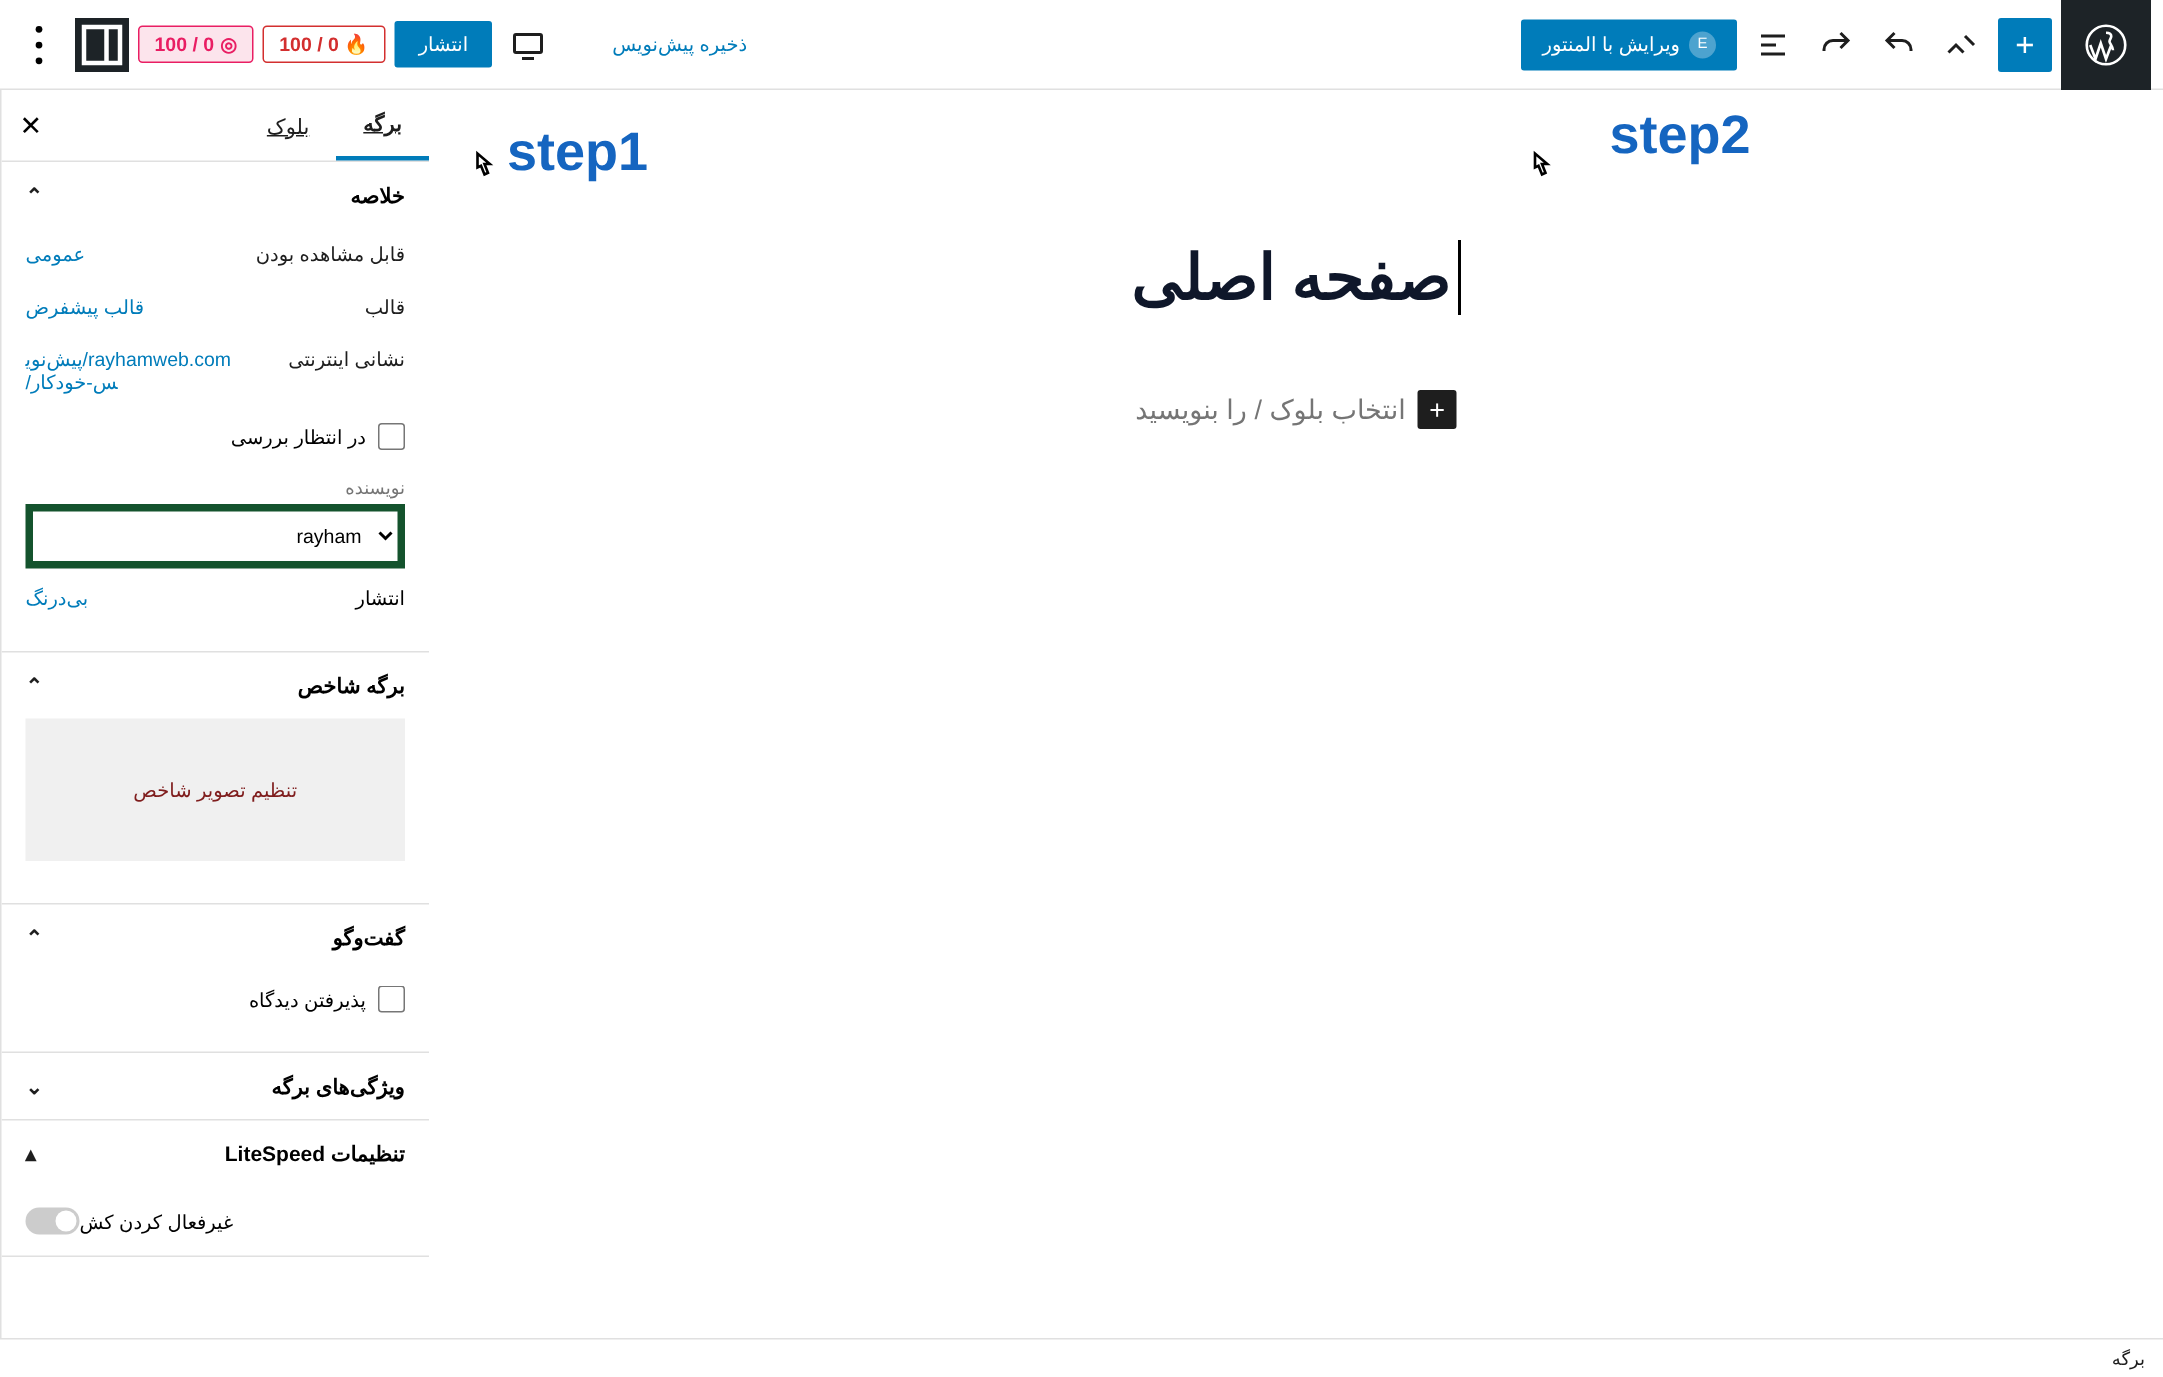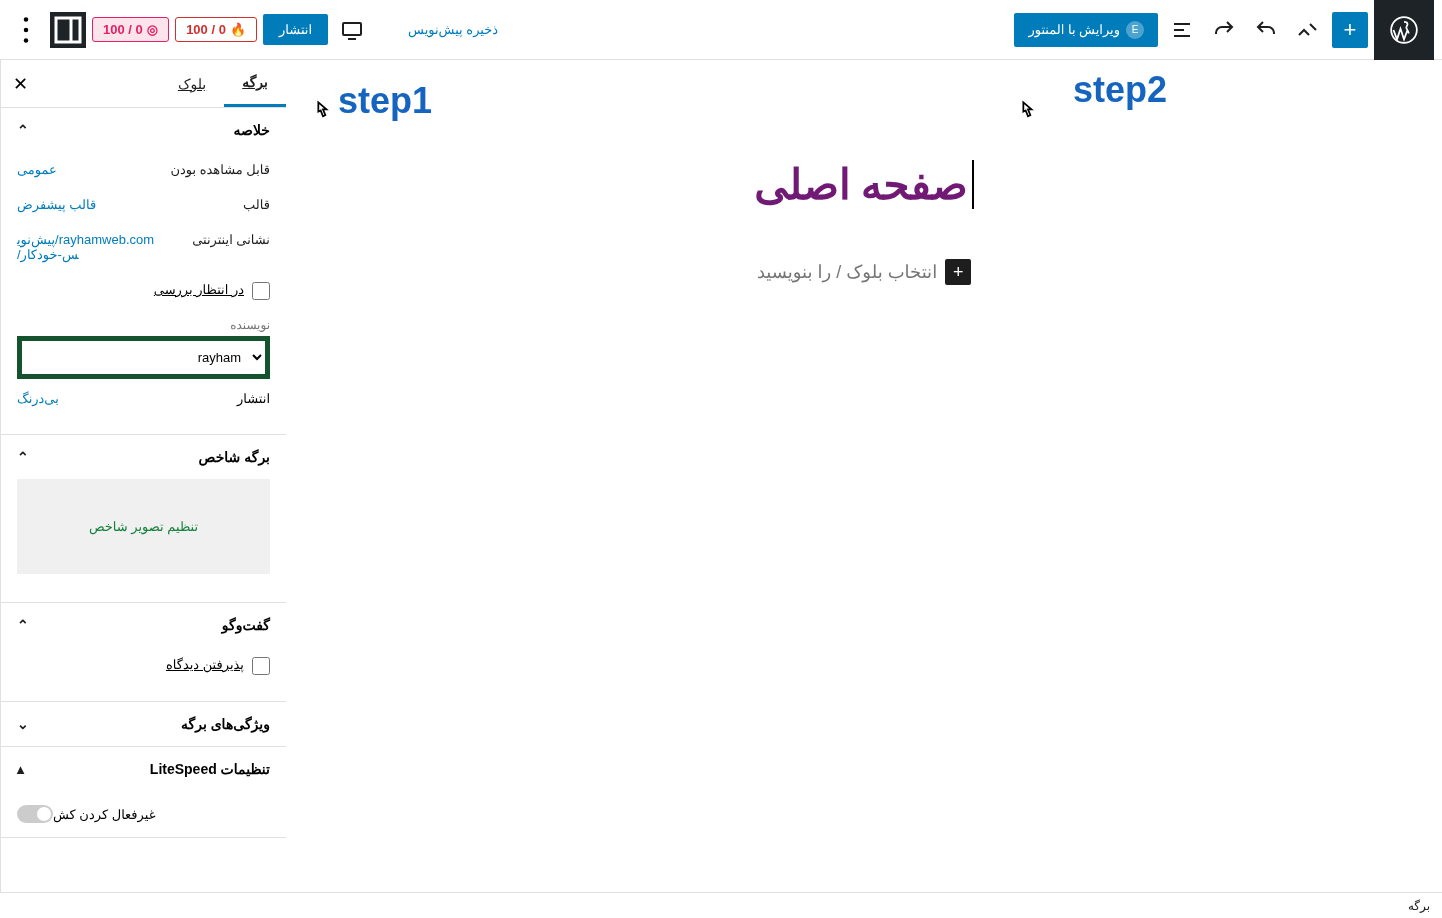--- a/index.html
+++ b/index.html
@@ -23,21 +23,21 @@
 .score-orange { color: #d32f2f; border-color: #d32f2f; }
 .sidebar-toggle { width: 36px; height: 36px; background: #1d2327; color: #fff; display: flex; align-items: center; justify-content: center; border: none; cursor: pointer; }
 .more-btn { width: 36px; height: 36px; background: transparent; border: none; cursor: pointer; display: flex; align-items: center; justify-content: center; }
 
 
 .main { display: flex; height: calc(918px - 60px - 26px); }
 .canvas { flex: 1; position: relative; padding-top: 40px; }
 .step-label { position: absolute; font-size: 36px; font-weight: bold; color: #1565c0; }
 .step1 { top: 20px; right: 1010px; }
 .step2 { top: 9px; right: 275px; }
-.page-title { font-family: 'Comic Sans MS', cursive; font-size: 42px; font-weight: bold; text-align: right; margin: 60px auto 20px; color: #701a75; border-right: 2px solid #000; display: inline-block; padding-right: 4px; }
+.page-title { font-family: 'Comic Sans MS', cursive; font-size: 42px; font-weight: bold; text-align: right; margin: 60px auto 20px; color: #0f172a; border-right: 2px solid #000; display: inline-block; padding-right: 4px; }
 .title-wrap { text-align: center; }
 .block-prompt { text-align: center; color: #757575; font-size: 18px; margin-top: 30px; display: flex; align-items: center; justify-content: center; gap: 8px; }
 .block-prompt .plus { width: 26px; height: 26px; background: #1e1e1e; color: #fff; display: inline-flex; align-items: center; justify-content: center; border-radius: 2px; font-size: 18px; }
 
 
 .cursor { position: absolute; width: 28px; height: 28px; pointer-events: none; }
 .cursor svg { width: 28px; height: 28px; }
 .cursor1 { top: 40px; right: 1105px; }
 .cursor2 { top: 40px; right: 400px; }
 
@@ -47,27 +47,27 @@
 .tab { flex: 0 0 auto; padding: 14px 18px; font-size: 14px; cursor: pointer; color: #1e1e1e; border: none; background: none; text-decoration: underline; }
 .tab.active { font-weight: 600; border-bottom: 3px solid #007cba; }
 .close-panel { margin-right: auto; padding: 12px; border: none; background: none; cursor: pointer; font-size: 18px; }
 .panel { border-bottom: 1px solid #e0e0e0; }
 .panel-head { display: flex; align-items: center; justify-content: space-between; padding: 14px 16px; cursor: pointer; font-weight: 600; font-size: 14px; }
 .panel-head .chev { font-size: 14px; color: #1e1e1e; }
 .panel-body { padding: 0 16px 16px; }
 .row { display: flex; justify-content: space-between; align-items: flex-start; padding: 10px 0; font-size: 13px; }
 .row .k { color: #1e1e1e; }
 .row .v { color: #007cba; cursor: pointer; text-align: left; max-width: 150px; word-break: break-all; }
-.checkbox-row { display: flex; align-items: flex-start; gap: 8px; padding: 10px 0; font-size: 13px; text-decoration: underline; }
+.checkbox-row { display: flex; align-items: center; gap: 8px; padding: 10px 0; font-size: 13px; }
 .checkbox-row input { width: 18px; height: 18px; }
 .field-label { font-size: 12px; color: #757575; padding: 8px 0 4px; display: block; text-align: right; }
 .author-select { width: 100%; padding: 8px; border: 5px solid #14532d; font-size: 13px; background: #fff; text-align: right; direction: ltr; }
 .pub-row { display: flex; justify-content: space-between; padding: 12px 0; font-size: 13px; }
 .pub-row .v { color: #007cba; cursor: pointer; }
-.featured-btn { width: 100%; padding: 40px 0; background: #f0f0f0; border: none; color: #15803d; font-size: 13px; cursor: pointer; margin-bottom: 12px; }
+.featured-btn { width: 100%; padding: 40px 0; background: #f0f0f0; border: none; color: #7f1d1d; font-size: 13px; cursor: pointer; margin-bottom: 12px; }
 .toggle { width: 36px; height: 18px; background: #ccc; border-radius: 10px; position: relative; }
 .toggle::after { content: ''; width: 14px; height: 14px; background: #fff; border-radius: 50%; position: absolute; top: 2px; right: 2px; }
 .ls-row { display: flex; justify-content: flex-end; align-items: center; padding: 14px 16px; font-size: 13px; }
 
 
 .footer { height: 26px; border-top: 1px solid #e0e0e0; display: flex; align-items: center; padding: 0 12px; font-size: 12px; color: #1e1e1e; background: #fff; }
 .footer span { margin-left: auto; }
 </style>
 </head>
 <body>

